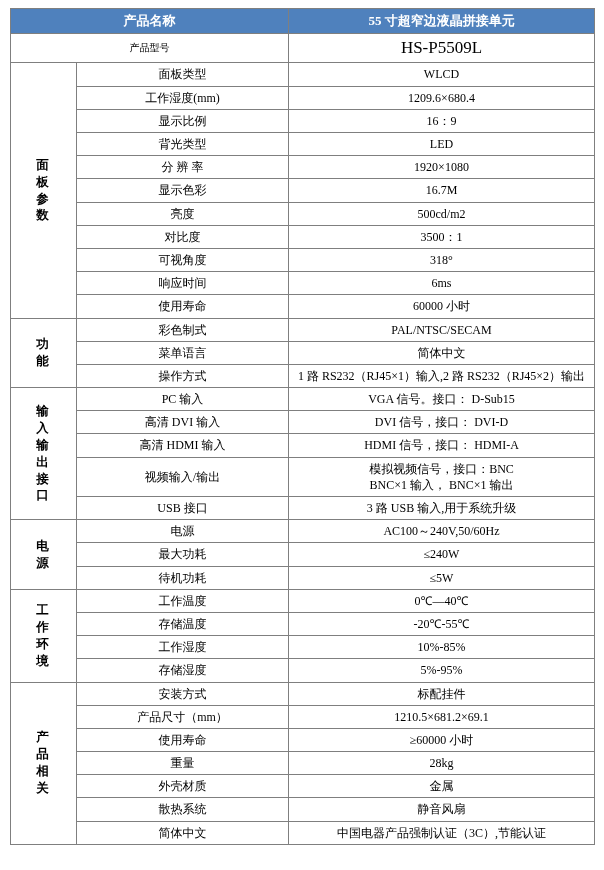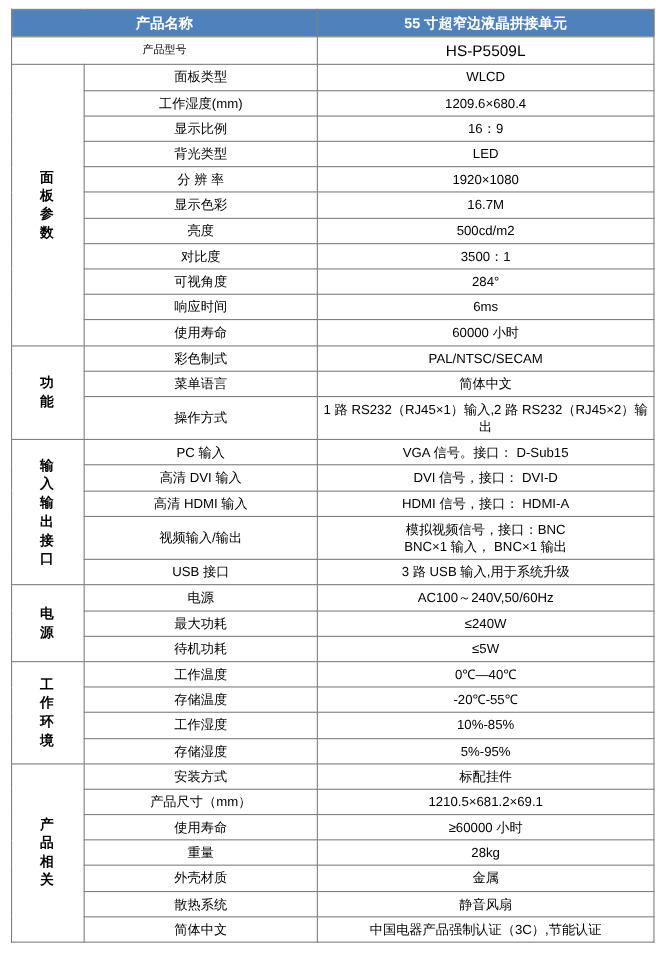--- a/index.html
+++ b/index.html
@@ -11,20 +11,21 @@
     width: 604px;
     height: 870px;
     font-family: "Liberation Sans", sans-serif;
     color: #000000;
   }
   .sheet {
     width: 604px;
     height: 640px;
     box-sizing: border-box;
     padding: 8px 10px 8px 10px;
+    font-family: Liberation Serif, serif;
   }
   table.spec {
     width: 584px;
     border-collapse: collapse;
     table-layout: fixed;
     font-size: 12px;
   }
   table.spec td {
     border: 1px solid #7f7f7f;
     text-align: center;
@@ -49,21 +50,21 @@
     font-size: 12.5px;
     line-height: 1.9;
   }
   .group-cell span {
     display: block;
   }
   .model-item {
     font-size: 10px;
   }
   .model-value {
-    font-size: 14px;
+    font-size: 17px;
     margin-top: 32px;
   }
   .two-line {
     line-height: 1.45;
   }
 </style>
 </head>
 <body>
 
 <div class="sheet">
@@ -116,21 +117,21 @@
         <tr>
           <td>亮度</td>
           <td>500cd/m2</td>
         </tr>
         <tr>
           <td>对比度</td>
           <td>3500：1</td>
         </tr>
         <tr>
           <td>可视角度</td>
-          <td>284°</td>
+          <td>318°</td>
         </tr>
         <tr>
           <td>响应时间</td>
           <td>6ms</td>
         </tr>
         <tr>
           <td>使用寿命</td>
           <td>60000 小时</td>
         </tr>
         <tr>

